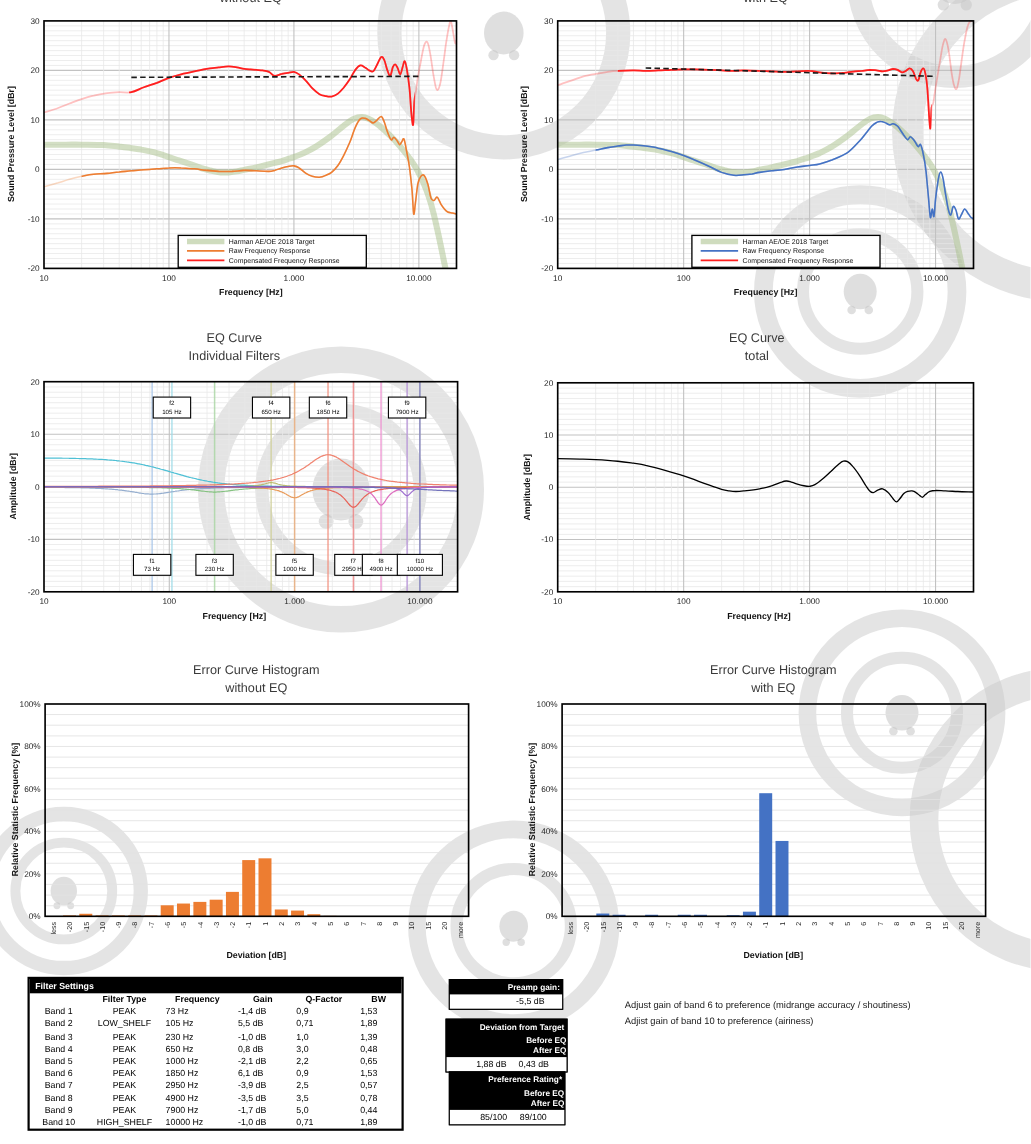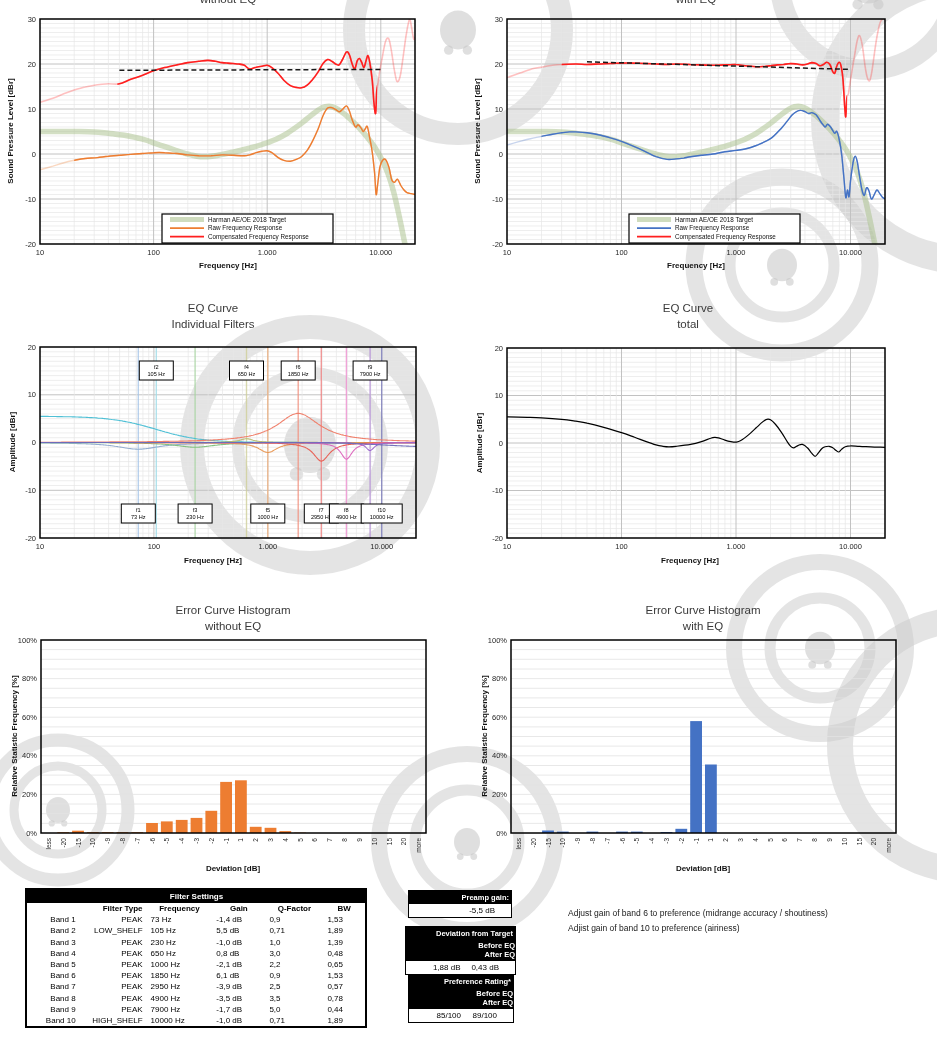--- a/index.html
+++ b/index.html
@@ -5,25 +5,25 @@
   html,body{margin:0;padding:0;background:#fff;}
   #app{position:relative;width:937px;height:1040px;background:#ffffff;overflow:hidden;
        font-family:"Liberation Sans",sans-serif;color:#000;}
   .abs{position:absolute;}
   svg{display:block;}
   .ctitle{position:absolute;transform:translateX(-50%);font-size:11.5px;color:#3a3a3a;white-space:nowrap;}
   .xlab{position:absolute;transform:translateX(-50%);font-size:8px;font-weight:700;color:#111;white-space:nowrap;}
   .vlab{position:absolute;transform:translate(-50%,-50%) rotate(-90deg);font-size:8px;font-weight:700;color:#111;white-space:nowrap;}
   
   .ftable{left:25px;top:888px;width:338px;border:2px solid #000;background:#fff;}
-  .ft-title{background:#000;color:#fff;font-size:8px;font-weight:700;padding:2px 4px 2px 5px;text-align:center;}
+  .ft-title{background:#000;color:#fff;font-size:8px;font-weight:700;padding:2px 4px 2px 5px;}
   .ftable table{border-collapse:collapse;width:100%;font-size:8px;}
   .ftable th,.ftable td{padding:1.1px 4px;white-space:nowrap;font-weight:400;}
   .ftable th{font-weight:700;}
-  .ftable .l{text-align:right;}
+  .ftable .l{text-align:center;}
   .ftable .r{}
   
   .ibox{position:absolute;border:1px solid #000;background:#000000;font-size:7.5px;text-align:right;}
   .ibox .hd{background:#000;color:#fff;font-weight:700;padding:2px 2px;}
   .ibox .sub{background:#000;color:#fff;font-weight:700;display:flex;padding:1px 0 2px 0;flex-direction:column;}
   .ibox .sub span{flex:1;}
   .ibox .val{display:flex;padding:2px 16px;background:#fff;color:#000;font-size:8px;}
   .ibox .val span{flex:1;}
   .notes{position:absolute;left:568px;top:906px;font-size:8.5px;line-height:15px;color:#1a1a1a;white-space:nowrap;}
 </style>

